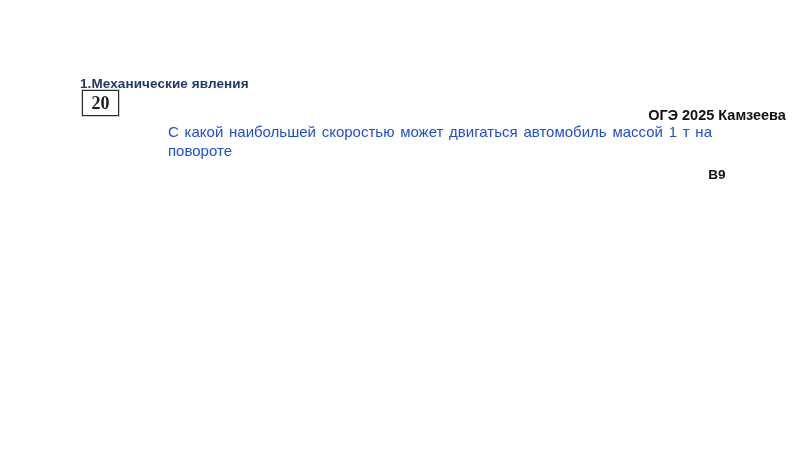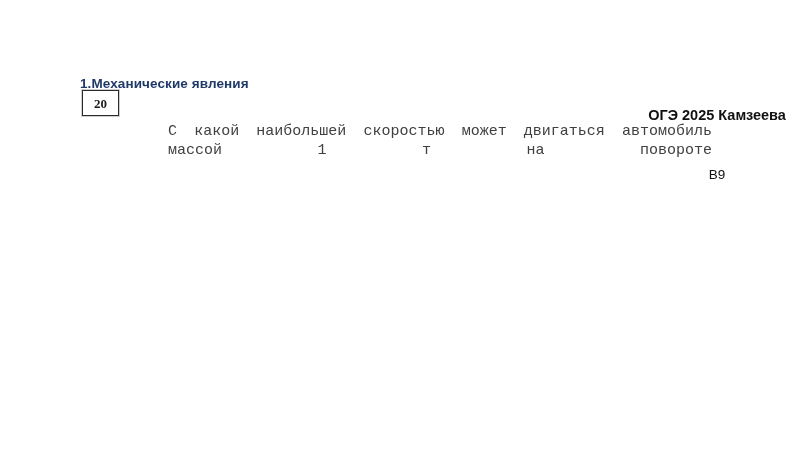--- a/index.html
+++ b/index.html
@@ -35,51 +35,51 @@
   }
   .source-label {
     font-size: 14.5px;
     font-weight: bold;
     color: #111111;
     white-space: nowrap;
   }
   .variant-label {
     margin-top: 8px;
     font-size: 13.5px;
-    font-weight: normal;
+    font-weight: bold;
     color: #111111;
   }
   .problem-number-box {
     position: absolute;
     left: 22px;
     top: 30px;
     width: 37px;
     height: 19px;
     border: 1.6px solid #2b2b2b;
     box-shadow: 0 0 0 1px #cfcfcf;
     background: #ffffff;
     display: flex;
     align-items: center;
     justify-content: center;
   }
   .problem-number {
     font-family: "Liberation Serif", serif;
     font-weight: bold;
-    font-size: 13px;
+    font-size: 18px;
     color: #1c1c1c;
     line-height: 1;
   }
   .problem-text {
     position: absolute;
     left: 72px;
     top: 27px;
     width: 592px;
-    font-family: Liberation Mono, monospace;
+    font-family: Liberation Sans, sans-serif;
     font-size: 15px;
-    color: #404040;
+    color: #1d4ed8;
     line-height: 18.5px;
   }
   .problem-line {
     width: 100%;
     white-space: nowrap;
   }
   .problem-line.justified {
     text-align: justify;
     text-align-last: justify;
     white-space: normal;

